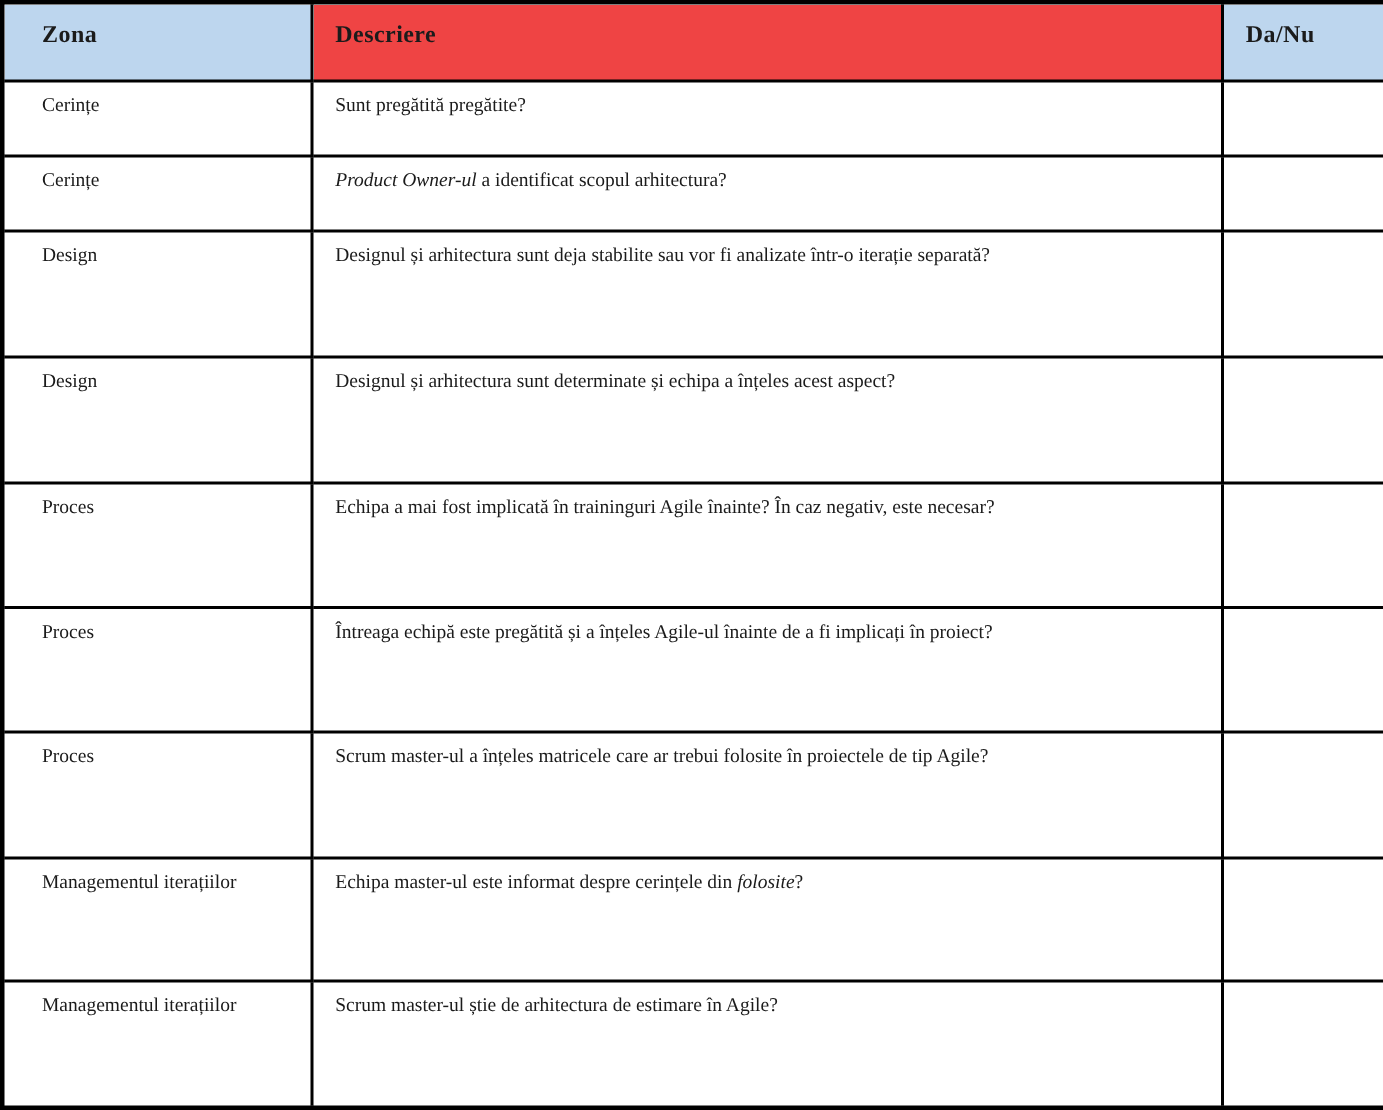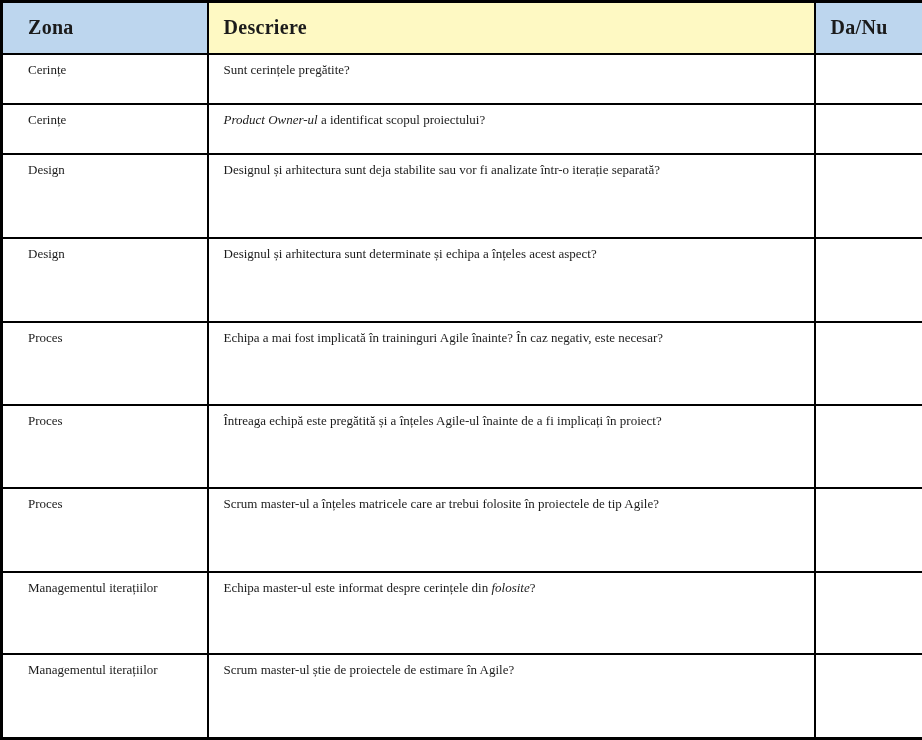--- a/index.html
+++ b/index.html
@@ -22,21 +22,21 @@
     border: 3px solid #000000;
   }
   .checklist th, .checklist td {
     border: 2px solid #000000;
     vertical-align: top;
     text-align: left;
     overflow: hidden;
   }
   .checklist thead tr { height: 52px; }
   .checklist thead th {
-    font-size: 20px;
+    font-size: 16px;
     font-weight: bold;
     padding: 11px 8px 6px 15px;
     line-height: 1.3;
     letter-spacing: 0.3px;
   }
   .checklist thead th.col-zona { padding-left: 25px; }
   .checklist thead th.col-danu { }
   .checklist tbody td {
     font-size: 13px;
     line-height: 2.15;
@@ -61,33 +61,33 @@
 
 <table class="checklist">
   <colgroup>
     <col style="width:206px">
     <col style="width:607px">
     <col style="width:109px">
   </colgroup>
   <thead>
     <tr>
       <th class="col-zona" style="background: rgb(189, 214, 238);">Zona</th>
-      <th class="col-descriere" style="background: #fef9c3;">Descriere</th>
+      <th class="col-descriere" style="background: #ef4444;">Descriere</th>
       <th class="col-danu" style="background: rgb(189, 214, 238);">Da/Nu</th>
     </tr>
   </thead>
   <tbody>
       <tr>
         <td class="col-zona">Cerințe</td>
-        <td class="col-descriere"><span>Sunt cerințele pregătite?</span></td>
+        <td class="col-descriere"><span>Sunt pregătită pregătite?</span></td>
         <td class="col-danu"></td>
       </tr>
       <tr>
         <td class="col-zona">Cerințe</td>
-        <td class="col-descriere"><span class="italic">Product Owner-ul</span><span> a identificat scopul proiectului?</span></td>
+        <td class="col-descriere"><span class="italic">Product Owner-ul</span><span> a identificat scopul arhitectura?</span></td>
         <td class="col-danu"></td>
       </tr>
       <tr>
         <td class="col-zona">Design</td>
         <td class="col-descriere"><span>Designul și arhitectura sunt deja stabilite sau vor fi analizate într-o iterație separată?</span></td>
         <td class="col-danu"></td>
       </tr>
       <tr>
         <td class="col-zona">Design</td>
         <td class="col-descriere"><span>Designul și arhitectura sunt determinate și echipa a înțeles acest aspect?</span></td>
@@ -108,17 +108,17 @@
         <td class="col-descriere"><span>Scrum master-ul a înțeles matricele care ar trebui folosite în proiectele de tip Agile?</span></td>
         <td class="col-danu"></td>
       </tr>
       <tr>
         <td class="col-zona">Managementul iterațiilor</td>
         <td class="col-descriere"><span>Echipa master-ul este informat despre cerințele din </span><span class="italic">folosite</span><span>?</span></td>
         <td class="col-danu"></td>
       </tr>
       <tr>
         <td class="col-zona">Managementul iterațiilor</td>
-        <td class="col-descriere"><span>Scrum master-ul știe de proiectele de estimare în Agile?</span></td>
+        <td class="col-descriere"><span>Scrum master-ul știe de arhitectura de estimare în Agile?</span></td>
         <td class="col-danu"></td>
       </tr>
     </tbody>
 </table>
 
 </body></html>

